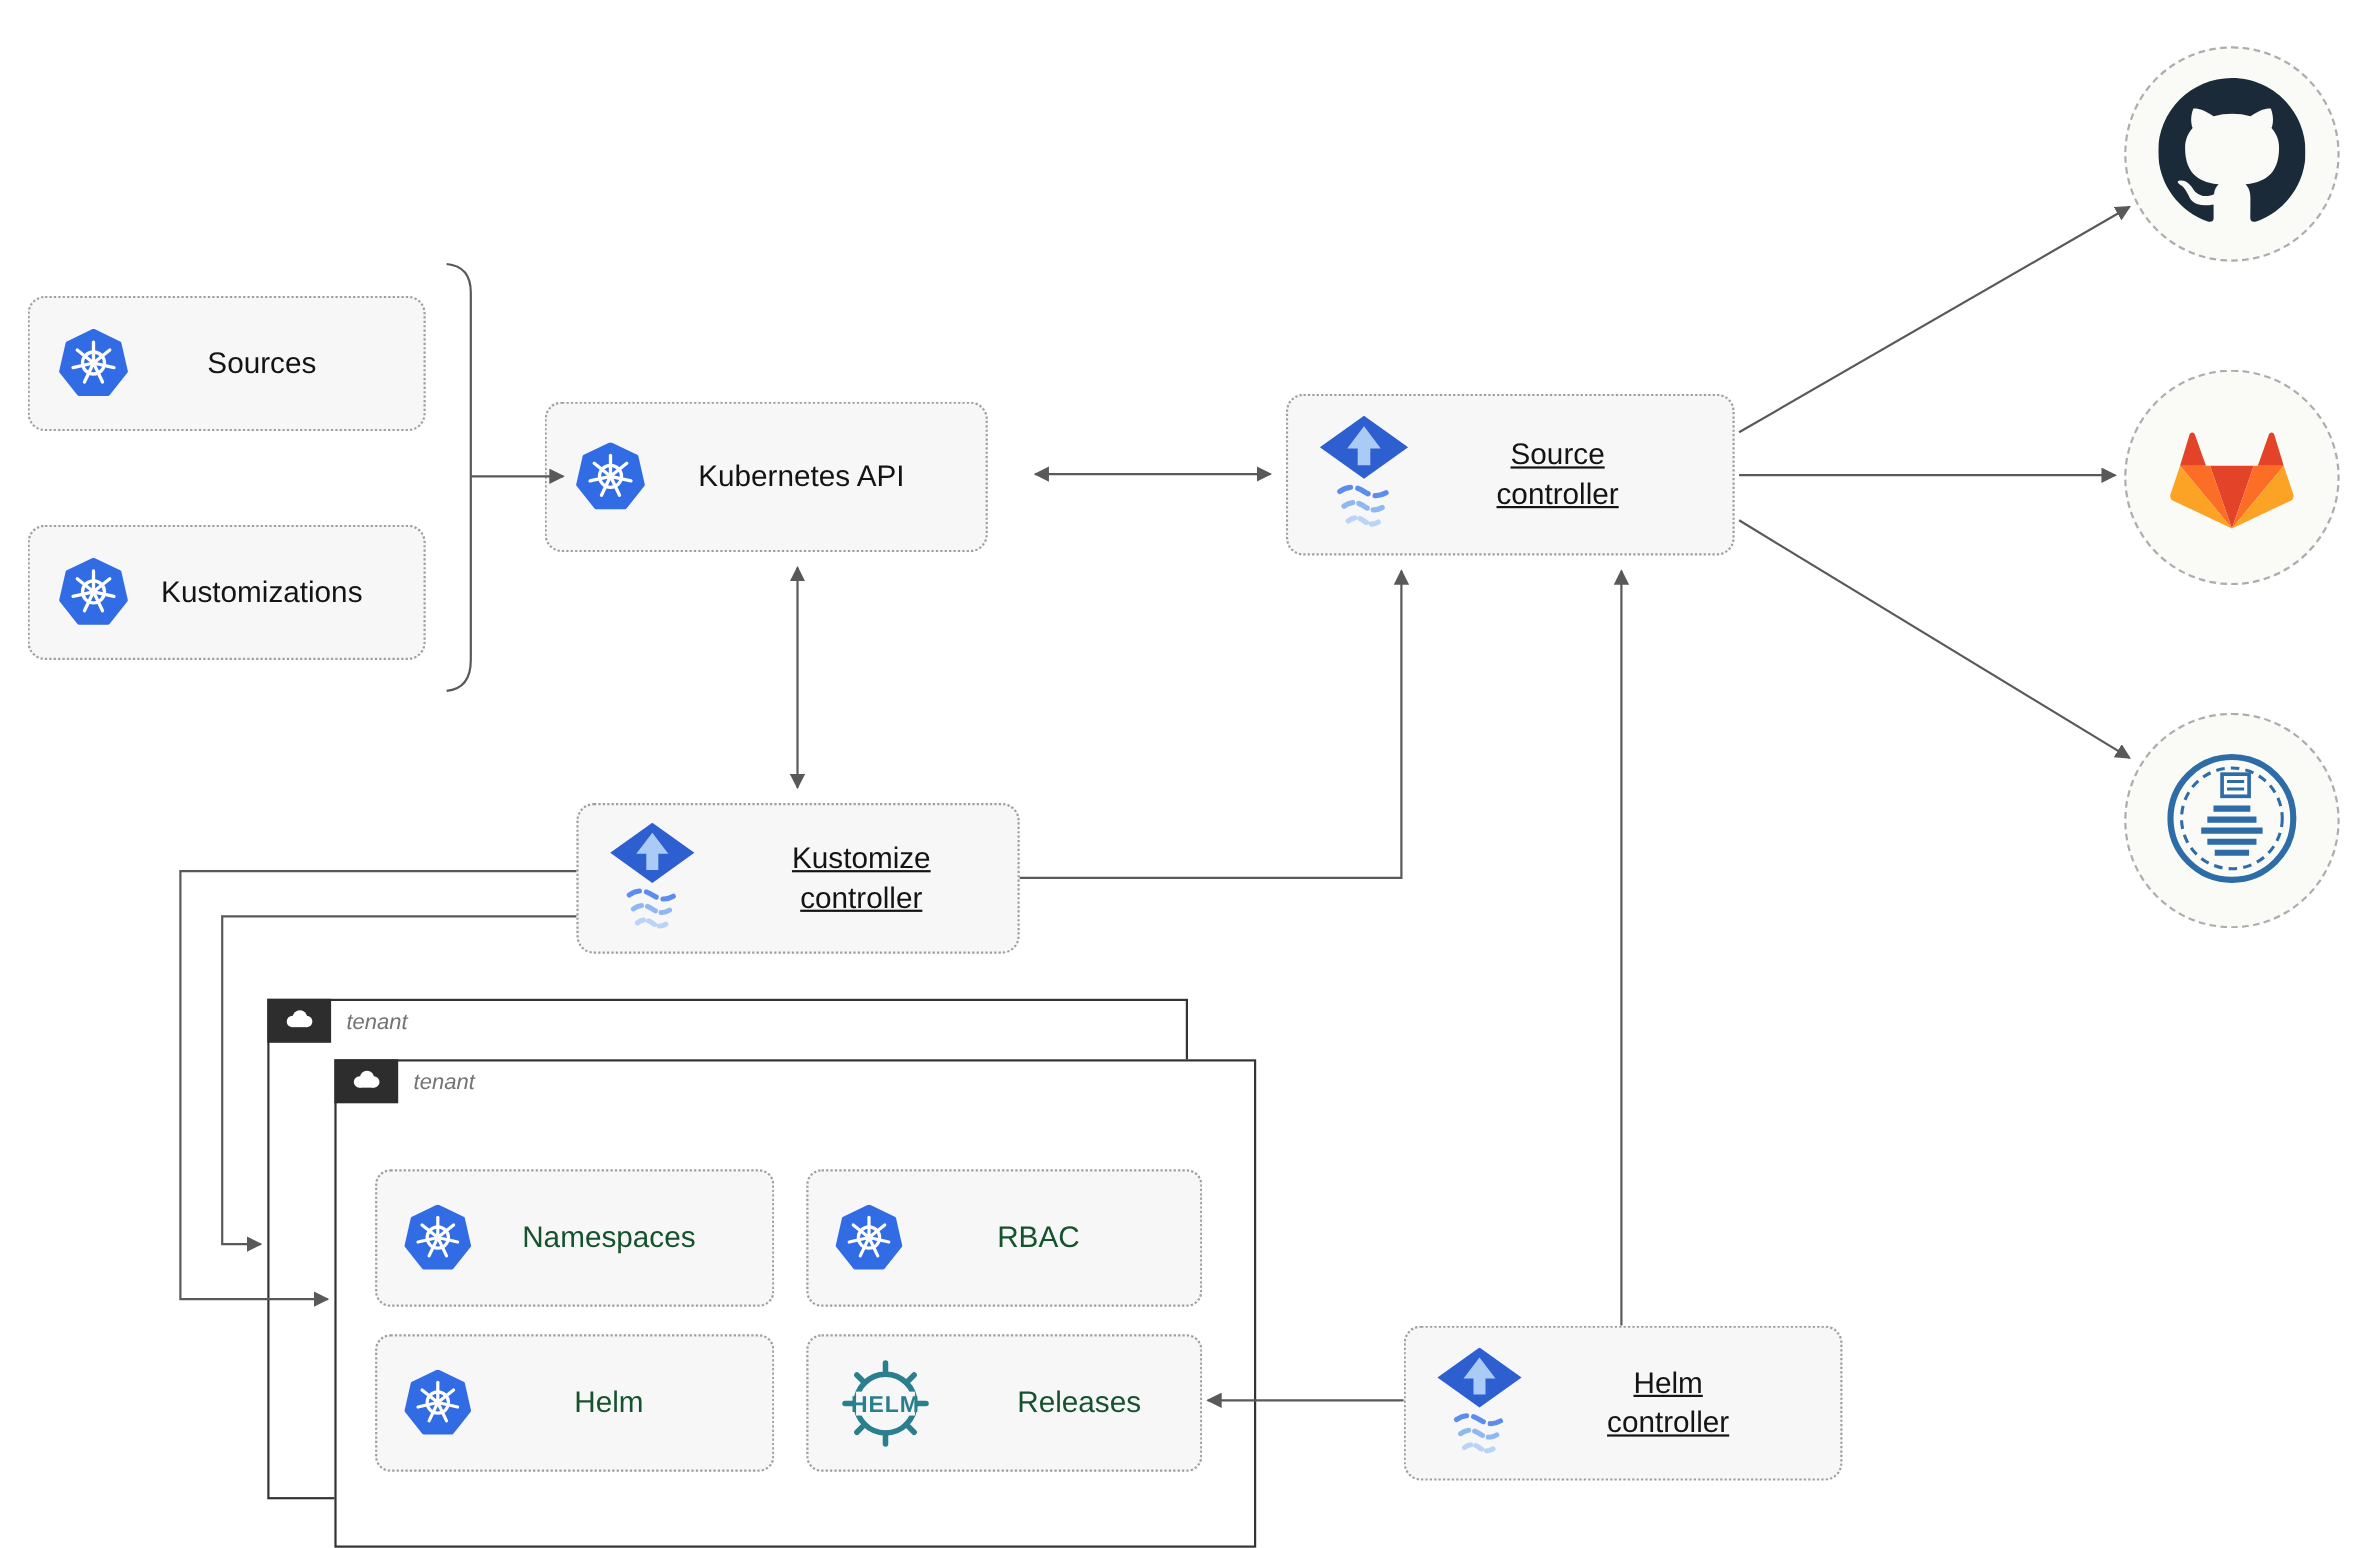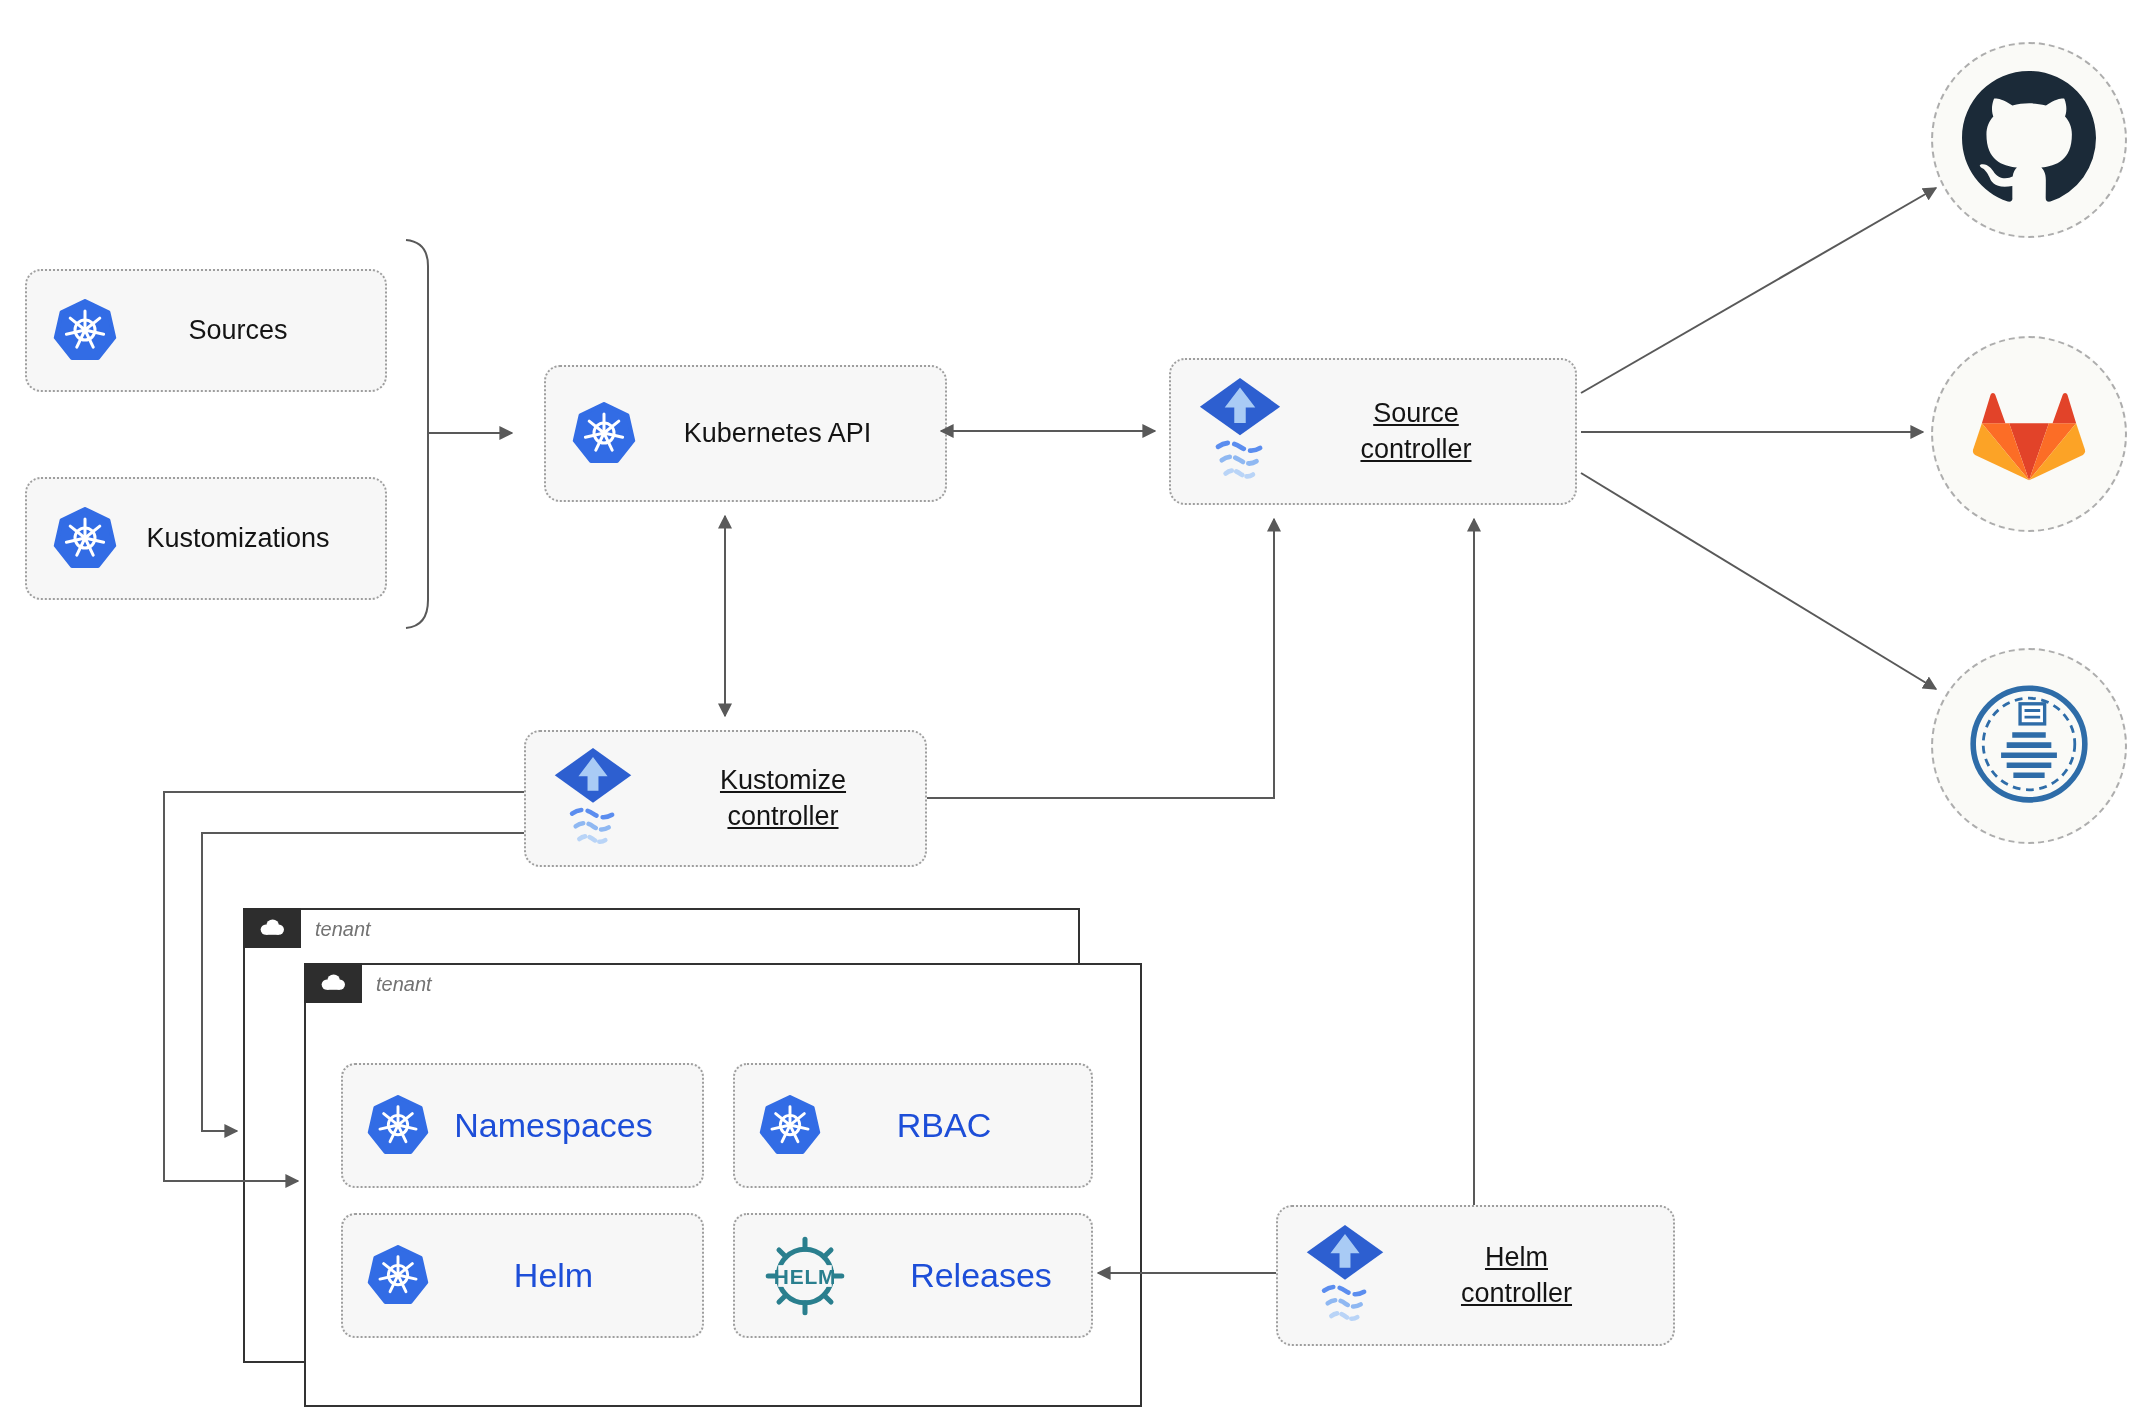--- a/index.html
+++ b/index.html
@@ -19,21 +19,21 @@
   
   .tenant{position:absolute;background:#ffffff;border:2px solid #333333;box-sizing:border-box;}
   .tenant-back{z-index:1;}
   .tenant-front{z-index:2;}
   .tenant-tab{position:absolute;top:-2px;left:-2px;width:58px;height:40px;background:#2D2D2D;
               display:flex;align-items:center;justify-content:center;}
   .tenant-name{position:absolute;top:8px;left:70px;font-size:20px;color:#737373;font-style:italic;}
 
   .inner-node{position:absolute;background:#F7F7F7;border:2px dotted #9E9E9E;border-radius:14px;
               display:flex;align-items:center;padding:0 24px;box-sizing:border-box;}
-  .inner-node .label{flex:1;text-align:center;font-size:34px;color:#1d4ed8;}
+  .inner-node .label{flex:1;text-align:center;font-size:27px;color:#14532d;}
 
   
   .edges{position:absolute;left:0;top:0;z-index:6;pointer-events:none;}
   .edge{stroke:#595959;stroke-width:2;fill:none;}
 
   .defs-holder{position:absolute;width:0;height:0;overflow:hidden;}
 </style>
 </head>
 <body>
 
@@ -108,21 +108,21 @@
 
   <div class="node" style="left:25px;top:451px;width:362px;height:123px;">
     <span class="icon-block">
       <svg width="64" height="64">
           <use href="#icon-k8s"></use>
         </svg>
     </span>
     <div class="label"><span>Kustomizations</span></div>
   </div>
 
-  <div class="node" style="left:544px;top:339px;width:403px;height:137px;">
+  <div class="node" style="left:495px;top:339px;width:403px;height:137px;">
     <span class="icon-block">
       <svg width="64" height="64">
           <use href="#icon-k8s"></use>
         </svg>
     </span>
     <div class="label"><span>Kubernetes API</span></div>
   </div>
 
   <div class="node" style="left:1169px;top:332px;width:408px;height:147px;">
     <span class="icon-block">

